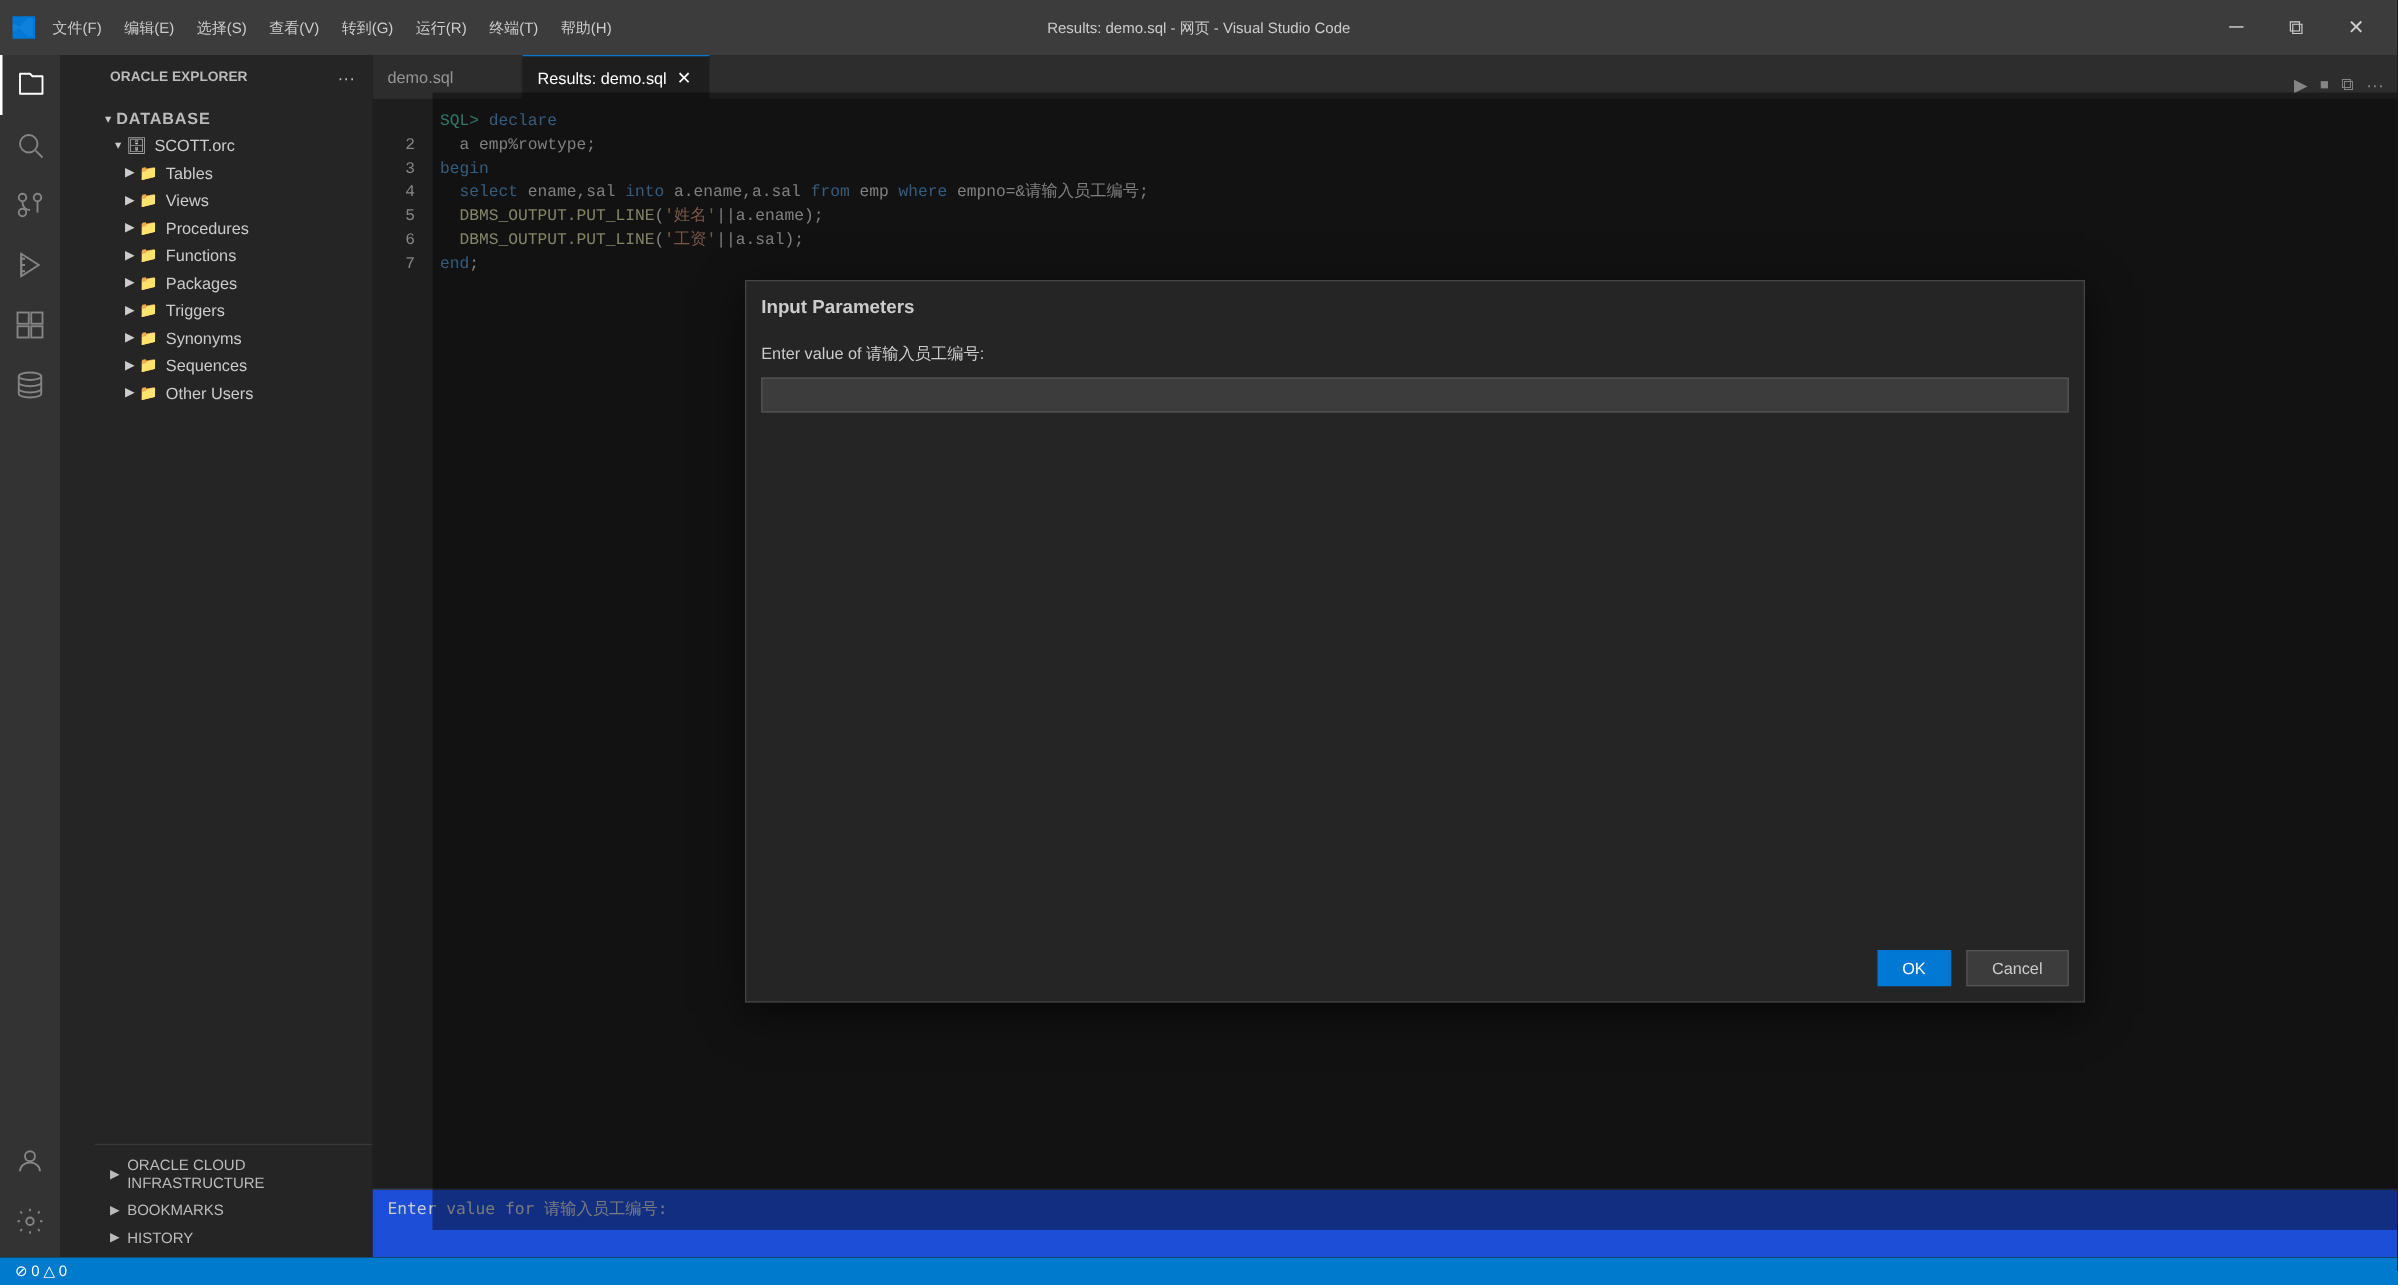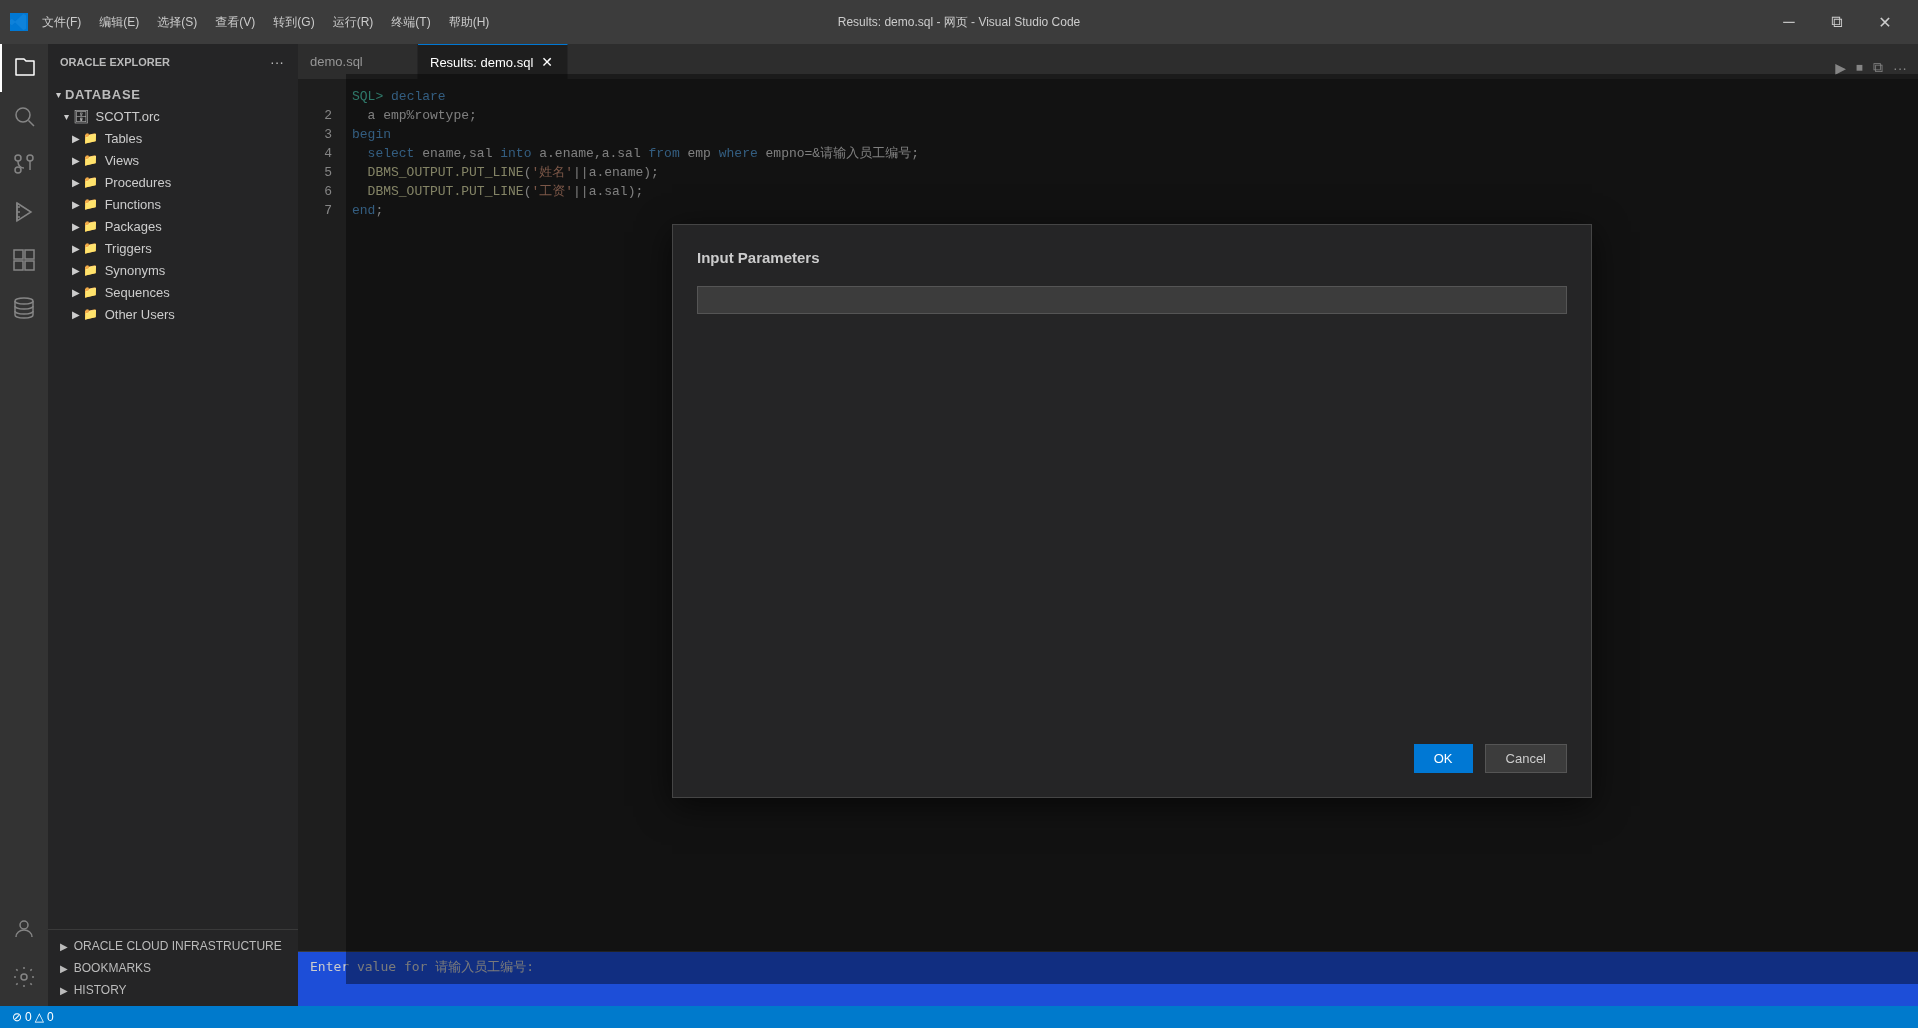--- a/index.html
+++ b/index.html
@@ -121,20 +121,21 @@
     }
 
     
     .sidebar {
       width: 250px;
       background: #252526;
       display: flex;
       flex-direction: column;
       flex-shrink: 0;
       overflow: hidden;
+      padding-left: 28px;
     }
     .sidebar-header {
       height: 35px;
       display: flex;
       align-items: center;
       justify-content: space-between;
       padding: 0 12px;
       text-transform: uppercase;
       font-size: 11px;
       font-weight: 600;
@@ -372,22 +373,22 @@
       background: rgba(0,0,0,0.4);
       display: flex;
       align-items: flex-start;
       justify-content: center;
       z-index: 100;
       padding-top: 150px;
     }
     .modal {
       background: #252526;
       border: 1px solid #454545;
-      width: 920px;
-      padding: 24px;
+      width: 1072px;
+      padding: 12px;
       box-shadow: 0 8px 32px rgba(0,0,0,0.6);
     }
     .modal-title {
       font-size: 15px;
       font-weight: 600;
       color: #cccccc;
       margin-bottom: 20px;
     }
     .modal-label {
       font-size: 13px;
@@ -651,20 +652,21 @@
       </div>
     </div>
 
     <div class="terminal-area">
       <span>Enter value for 请输入员工编号:</span>
     </div>
 
     <div class="modal-overlay">
       <div class="modal">
         <div class="modal-title">Input Parameters</div>
+        <div class="modal-label">Enter value of 请输入员工编号:</div>
         <input class="modal-input" type="text" value="" placeholder="" style="">
         <div class="modal-footer">
           <button class="btn-ok">OK</button>
           <button class="btn-cancel">Cancel</button>
         </div>
       </div>
     </div>
   </div>
 </div>
 

